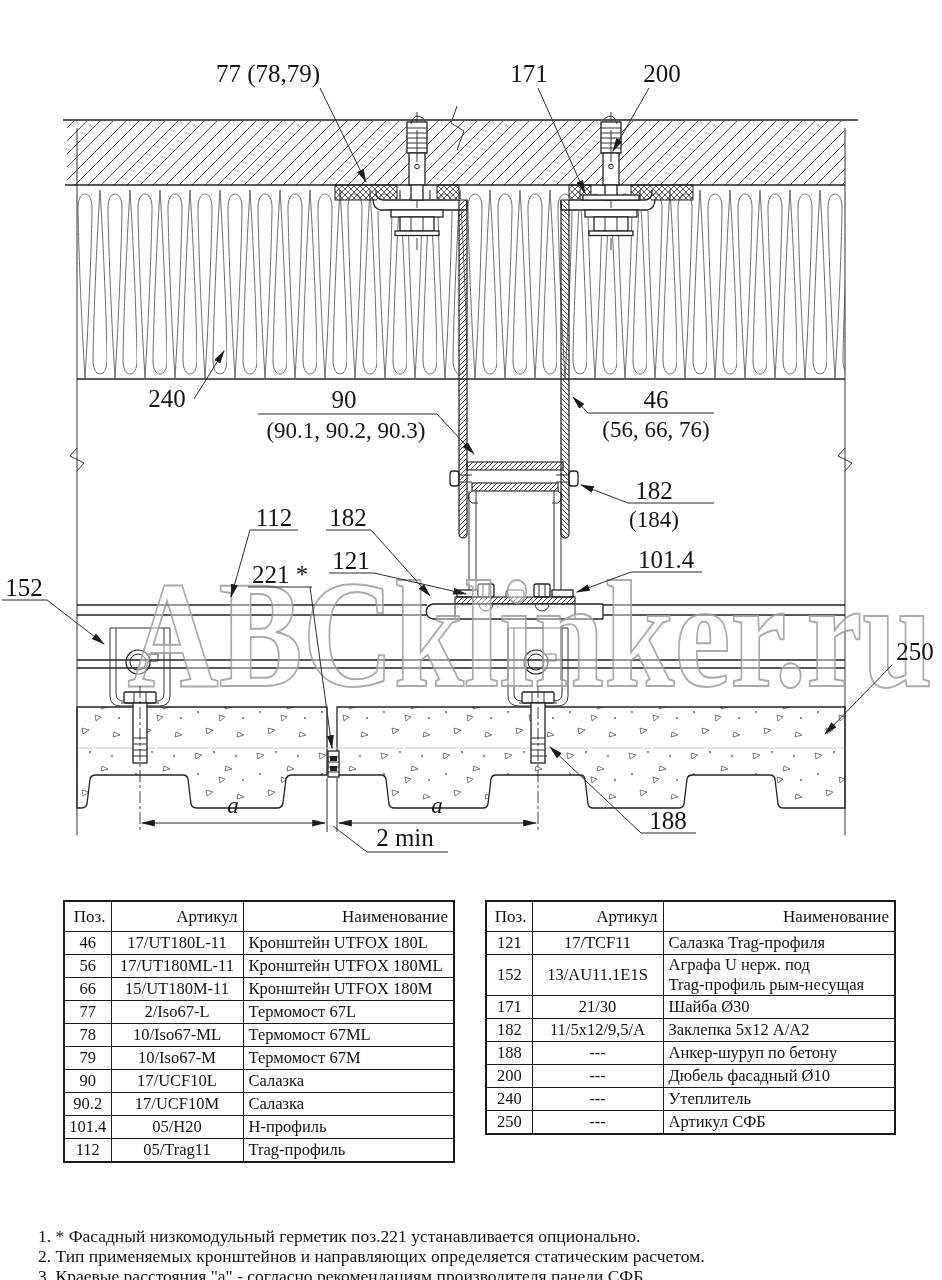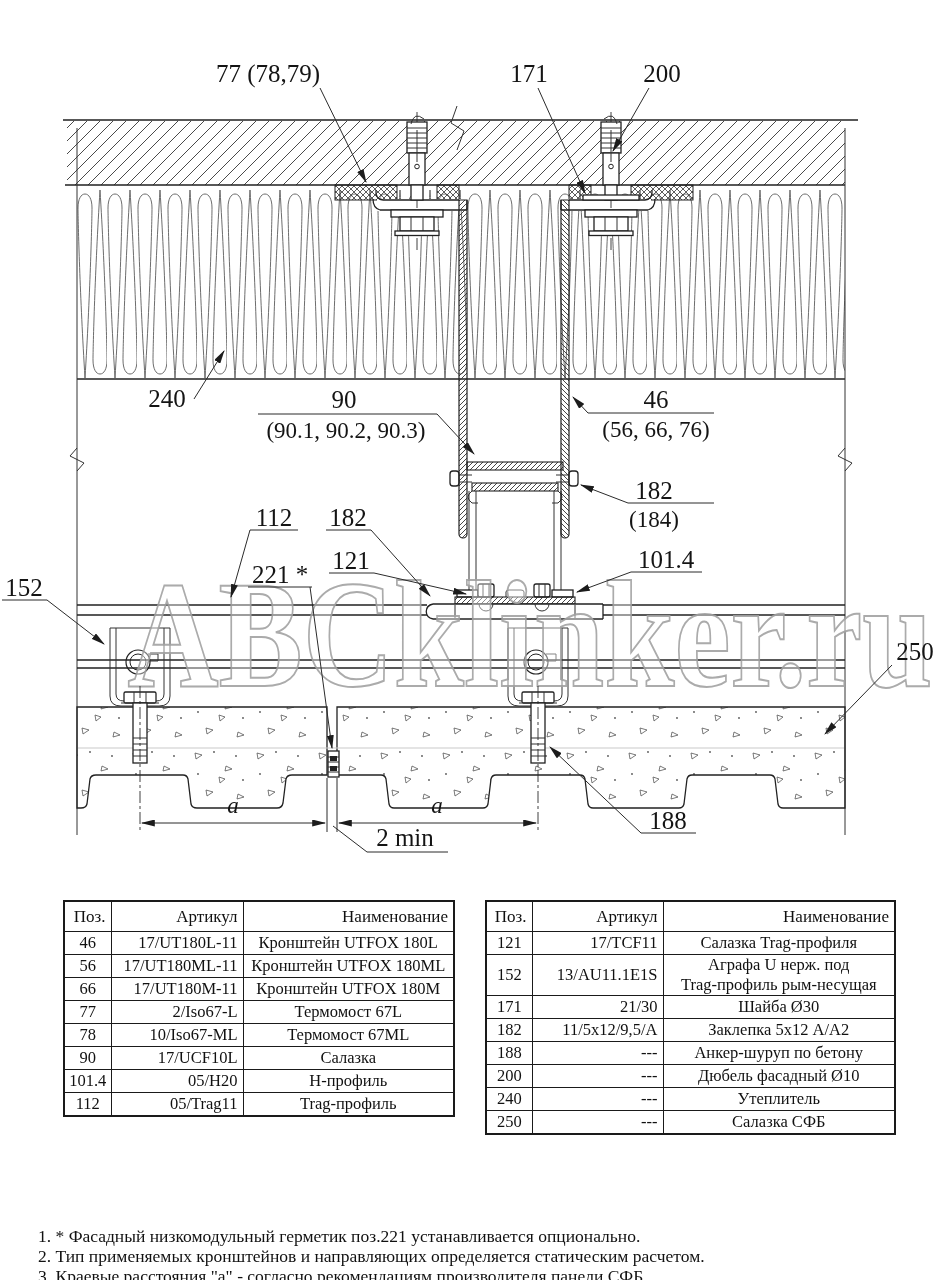--- a/index.html
+++ b/index.html
@@ -19,22 +19,22 @@
   .lbli{font-family:"Liberation Serif","DejaVu Serif",serif;font-size:23px;font-style:italic;fill:#141414;}
   .wm{font-family:"Liberation Serif","DejaVu Serif",serif;font-weight:bold;font-size:152px;
       fill:rgba(255,255,255,0.45);stroke:#a2a2a2;stroke-width:2;opacity:0.9;}
   
   .ptable{position:absolute;border-collapse:collapse;table-layout:fixed;
           font-family:"Liberation Serif","DejaVu Serif",serif;font-size:16.5px;color:#111;}
   .ptable th,.ptable td{border:1.5px solid #1a1a1a;vertical-align:middle;padding:0 5px;height:22px;line-height:20px;}
   .ptable th{font-weight:normal;font-size:17px;text-align:right;height:29px;}
   .ptable{border:2.5px solid #1a1a1a;}
   .ptable td.c0{text-align:center;padding:0 2px;}
-  .ptable td.c1{text-align:right;}
-  .ptable td.c2{text-align:center;white-space:pre-line;line-height:20px;}
+  .ptable td.c1{text-align:center;}
+  .ptable td.c2{text-align:left;white-space:pre-line;line-height:20px;}
   #tableLeft{left:63px;top:900px;width:392px;}
   #tableRight{left:485px;top:900px;width:411px;}
   .notes{position:absolute;left:38px;top:1226px;width:880px;font-size:17.5px;line-height:20px;color:#111;}
 </style>
 </head>
 <body>
 
 <div class="page">
 
 <svg class="drawing" width="942" height="880" viewBox="0 0 942 880">
@@ -269,36 +269,46 @@
           <td class="c1">17/UT180L-11</td>
           <td class="c2">Кронштейн UTFOX 180L</td>
         </tr>
         <tr>
           <td class="c0">56</td>
           <td class="c1">17/UT180ML-11</td>
           <td class="c2">Кронштейн UTFOX 180ML</td>
         </tr>
         <tr>
           <td class="c0">66</td>
-          <td class="c1">17/UT180M-11</td>
+          <td class="c1">15/UT180M-11</td>
           <td class="c2">Кронштейн UTFOX 180M</td>
         </tr>
         <tr>
           <td class="c0">77</td>
           <td class="c1">2/Iso67-L</td>
           <td class="c2">Термомост 67L</td>
         </tr>
         <tr>
           <td class="c0">78</td>
           <td class="c1">10/Iso67-ML</td>
           <td class="c2">Термомост 67ML</td>
         </tr>
         <tr>
+          <td class="c0">79</td>
+          <td class="c1">10/Iso67-M</td>
+          <td class="c2">Термомост 67М</td>
+        </tr>
+        <tr>
           <td class="c0">90</td>
           <td class="c1">17/UCF10L</td>
+          <td class="c2">Салазка</td>
+        </tr>
+        <tr>
+          <td class="c0">90.2</td>
+          <td class="c1">17/UCF10M</td>
           <td class="c2">Салазка</td>
         </tr>
         <tr>
           <td class="c0">101.4</td>
           <td class="c1">05/H20</td>
           <td class="c2">Н-профиль</td>
         </tr>
         <tr>
           <td class="c0">112</td>
           <td class="c1">05/Trag11</td>
@@ -353,21 +363,21 @@
           <td class="c2">Дюбель фасадный Ø10</td>
         </tr>
         <tr>
           <td class="c0">240</td>
           <td class="c1">---</td>
           <td class="c2">Утеплитель</td>
         </tr>
         <tr>
           <td class="c0">250</td>
           <td class="c1">---</td>
-          <td class="c2">Салазка СФБ</td>
+          <td class="c2">Артикул СФБ</td>
         </tr>
       </tbody>
 </table>
 
 <div class="notes">
   <div>1. * Фасадный низкомодульный герметик поз.221 устанавливается опционально.</div>
   <div>2. Тип применяемых кронштейнов и направляющих определяется статическим расчетом.</div>
   <div>3. Краевые расстояния "а" - согласно рекомендациям производителя панели СФБ.</div>
 </div>
 

